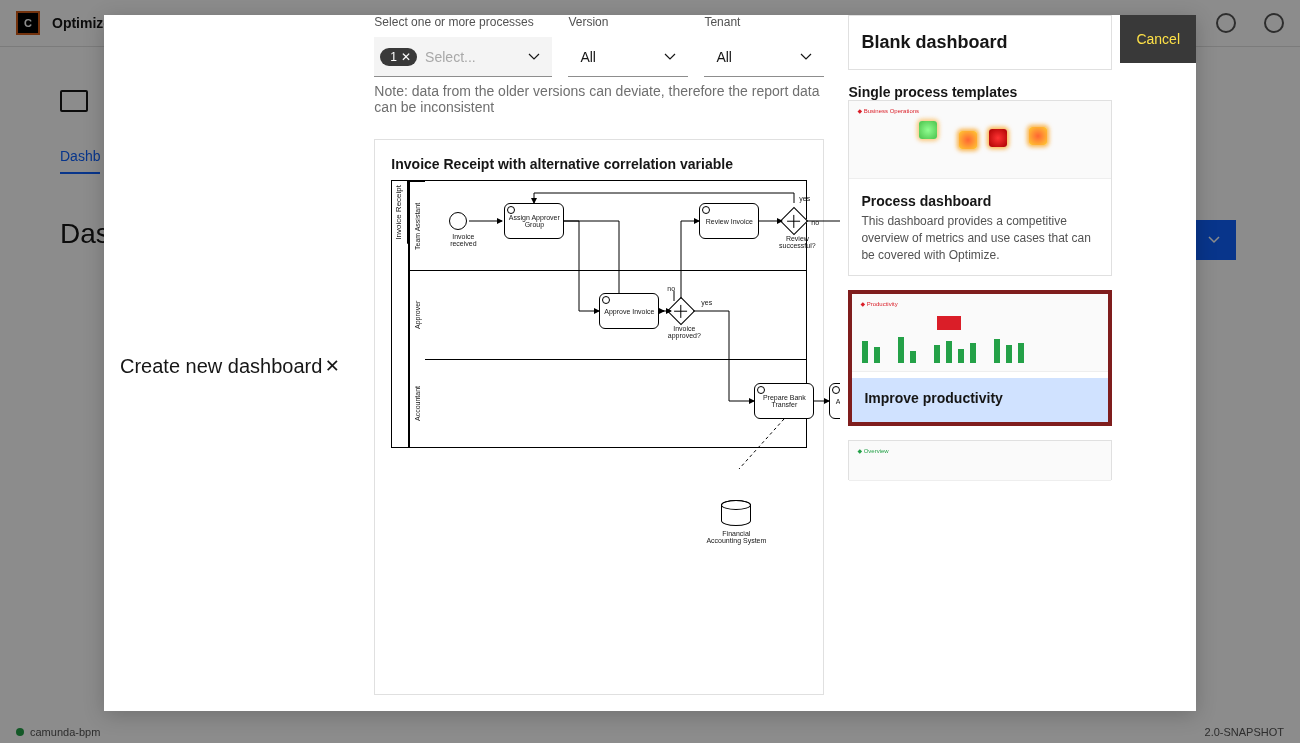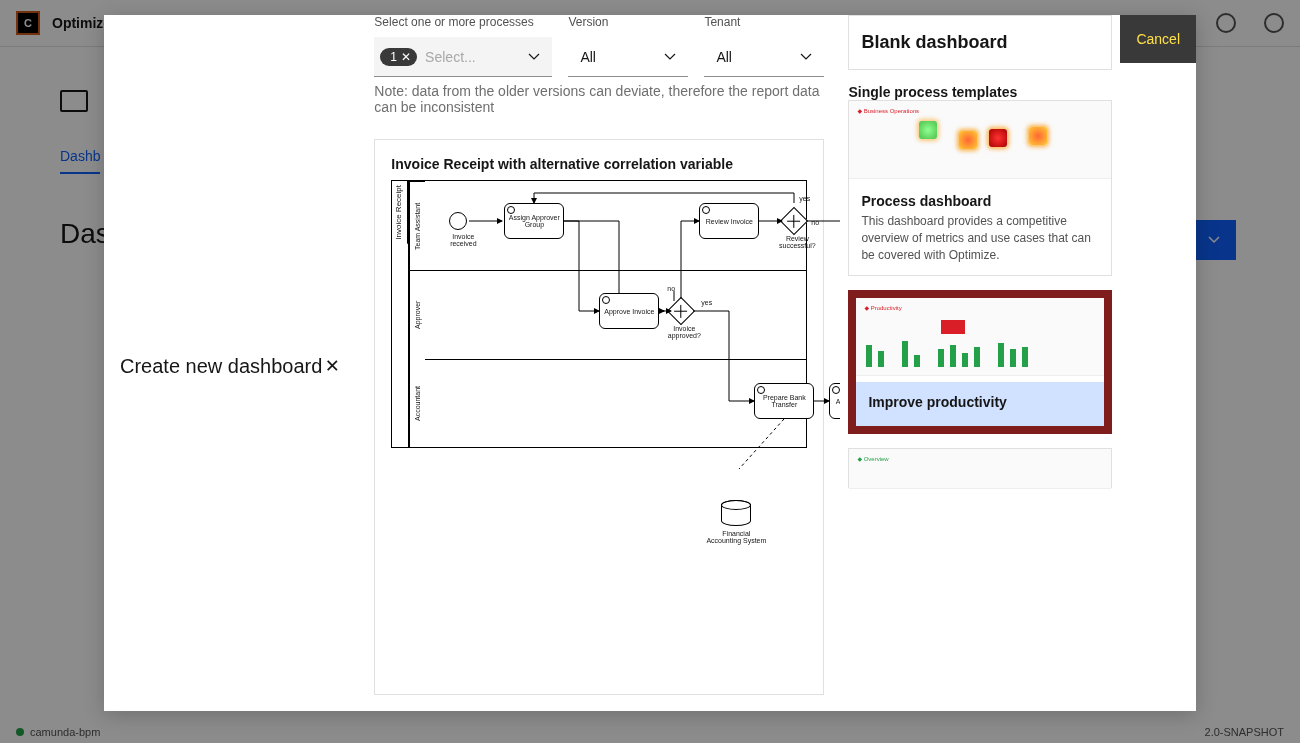--- a/index.html
+++ b/index.html
@@ -46,21 +46,21 @@
   .task .type-icon{position:absolute;top:2px;left:2px;width:8px;height:8px;border:1px solid #000;border-radius:50%}
   .gateway{width:20px;height:20px;border:1.5px solid #000;position:absolute;transform:rotate(45deg);background:#fff}
   .gateway-x::before,.gateway-x::after{content:"";position:absolute;background:#000}
   .gateway-x::before{left:50%;top:15%;width:1px;height:70%;transform:translateX(-50%) rotate(45deg)}
   .gateway-x::after{left:50%;top:15%;width:1px;height:70%;transform:translateX(-50%) rotate(-45deg)}
   .flow-label{position:absolute;font-size:7px;color:#161616}
   .cyl{width:30px;height:26px;position:absolute;border:1px solid #000;border-radius:50%/20%;background:#fff}
   .cyl::before{content:"";position:absolute;left:-1px;right:-1px;top:-1px;height:8px;border:1px solid #000;border-radius:50%}
   .right-pane{width:280px;border-left:none;padding:0 8px 8px 8px;overflow-y:scroll}
   .rp-card{border:1px solid #e0e0e0;padding:12px;margin-bottom:14px;background:#fff}
-  .rp-card.selected{border:8px solid #7f1d1d}
+  .rp-card.selected{border:4px solid #7f1d1d}
   .rp-card.selected .rp-body{background:#d0e2ff;margin:-12px;margin-top:6px;padding:12px}
   .rp-card-title{font-size:14px;font-weight:600;margin-bottom:4px;margin-top:14px}
   .rp-card-desc{font-size:12px;color:#525252;line-height:1.4}
   .rp-section{font-size:14px;font-weight:600;margin:0 0}
   .rp-preview{height:78px;background:#fafafa;border-bottom:1px solid #eee;margin:-12px -12px 0 -12px;position:relative;overflow:hidden}
   .heat1{position:absolute;width:18px;height:18px;border-radius:3px;box-shadow:0 0 4px 2px rgba(250,150,0,.7);background:radial-gradient(#f63,#fc3)}
   .chartlets{display:flex;gap:6px;position:absolute;bottom:8px;left:10px;align-items:flex-end}
   .barlet{width:6px;background:#24a148}
   .redbox{position:absolute;width:24px;height:14px;background:#da1e28}
   .modal-footer{display:flex;height:48px}

